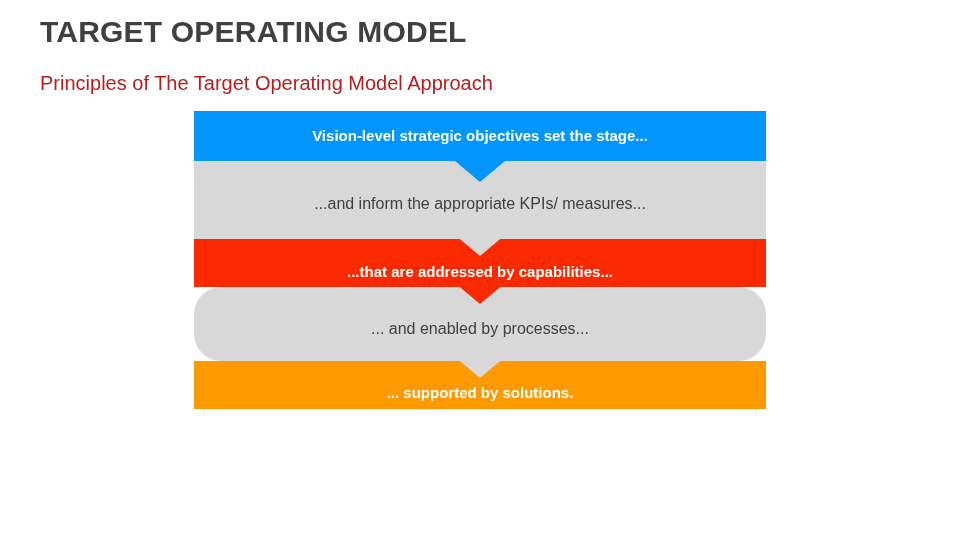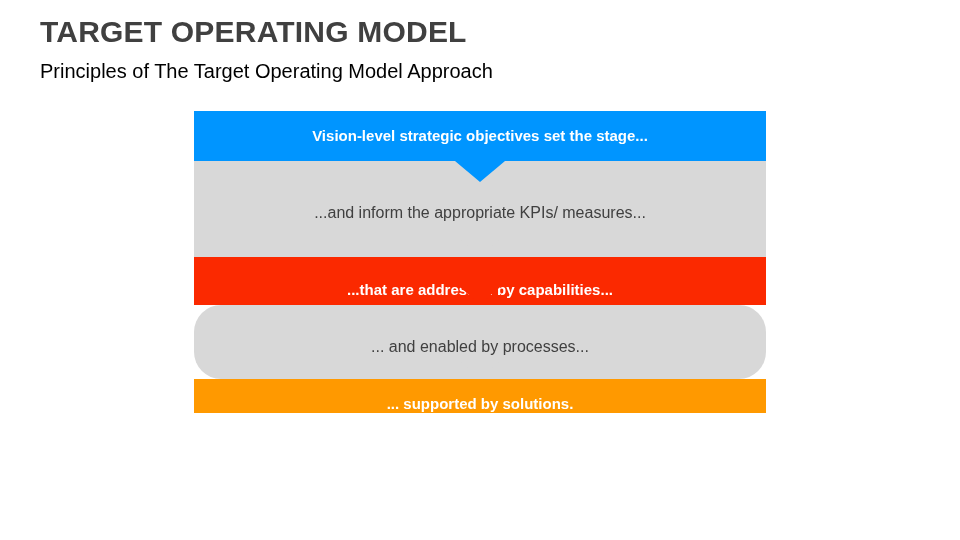--- a/index.html
+++ b/index.html
@@ -20,47 +20,47 @@
     left: 40px;
     top: 15px;
     font-size: 30px;
     font-weight: 700;
     letter-spacing: 0.2px;
     color: #404040;
   }
   .slide-subtitle {
     position: absolute;
     left: 40px;
-    top: 60px;
+    top: 72px;
     font-size: 20px;
     font-weight: 400;
-    color: #000000;
+    color: #b91c1c;
   }
   .diagram {
     position: absolute;
     left: 194px;
     top: 111px;
     width: 572px;
     height: 297px;
   }
   .band {
     position: relative;
     width: 100%;
     display: flex;
     align-items: center;
     justify-content: center;
     text-align: center;
     font-size: 15px;
     line-height: 1.1;
   }
   .band-0 { height: 50px; }
-  .band-1 { height: 96px; padding-top: 8px;  font-size: 16px; }
+  .band-1 { height: 78px; padding-top: 8px;  font-size: 16px; }
   .band-2 { height: 48px; padding-top: 18px; }
   .band-3 { height: 74px; padding-top: 10px; font-size: 16px; border-radius: 27px; }
-  .band-4 { height: 34px; padding-top: 16px; }
+  .band-4 { height: 48px; padding-top: 16px; }
   .flow-arrow {
     position: absolute;
     left: 50%;
     transform: translateX(-50%);
     width: 0;
     height: 0;
     border-left: 25px solid transparent;
     border-right: 25px solid transparent;
     border-top: 21px solid #000;
     z-index: 2;

